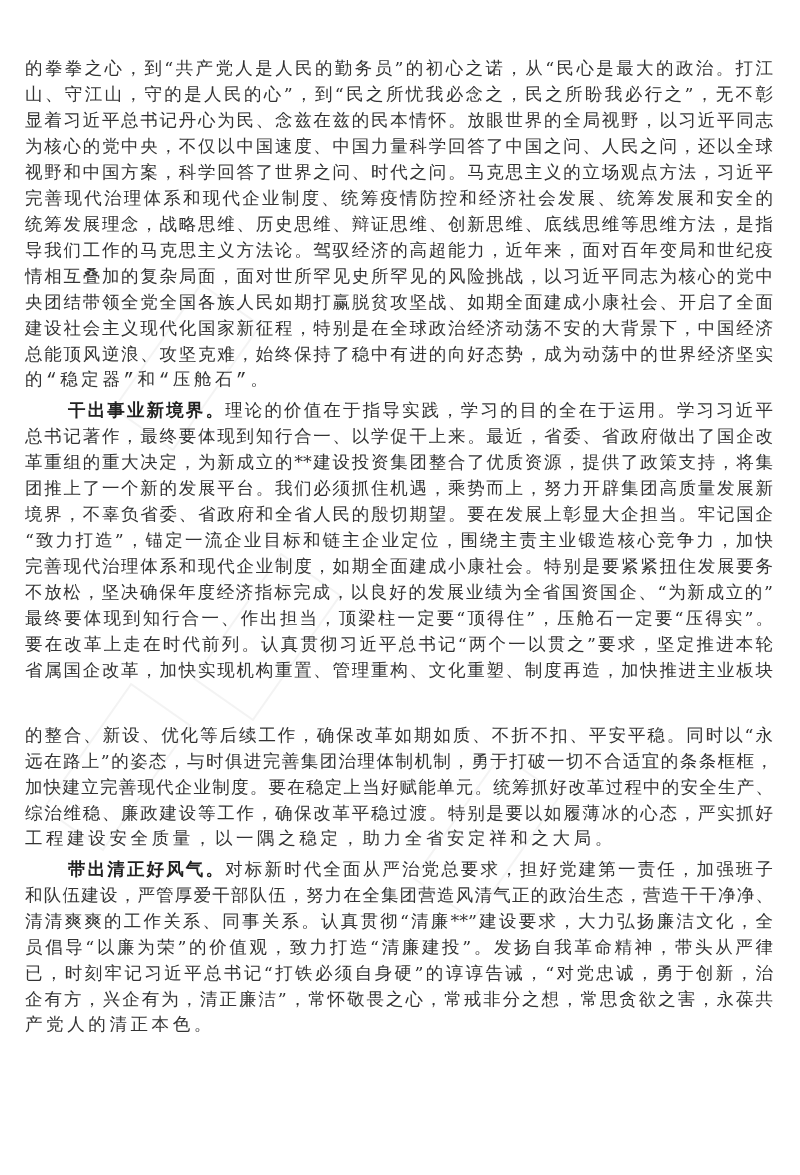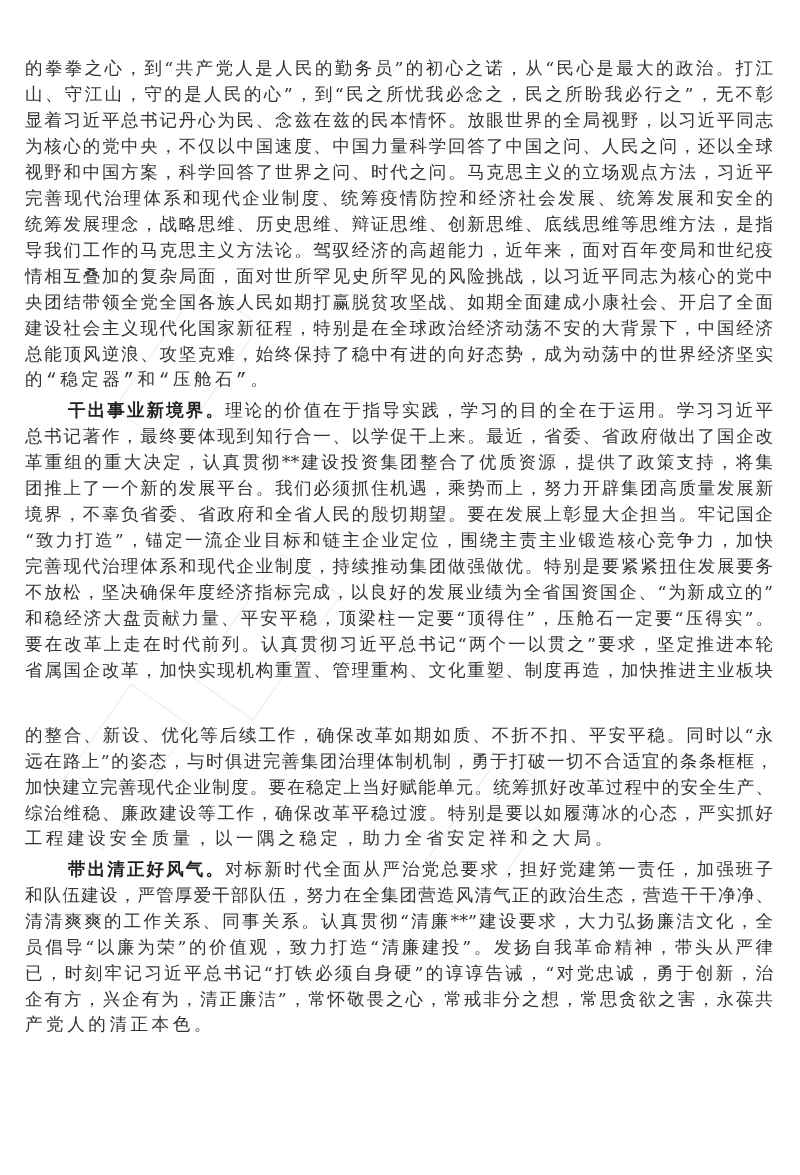--- a/index.html
+++ b/index.html
@@ -42,27 +42,27 @@
     <div class="line" style="top:215px">情相互叠加的复杂局面，面对世所罕见史所罕见的风险挑战，以习近平同志为核心的党中</div>
     <div class="line" style="top:241px">央团结带领全党全国各族人民如期打赢脱贫攻坚战、如期全面建成小康社会、开启了全面</div>
     <div class="line" style="top:267px">建设社会主义现代化国家新征程，特别是在全球政治经济动荡不安的大背景下，中国经济</div>
     <div class="line" style="top:293px">总能顶风逆浪、攻坚克难，始终保持了稳中有进的向好态势，成为动荡中的世界经济坚实</div>
     <div class="line last" style="top:319px">的“稳定器”和“压舱石”。</div>
   </div>
 
   <div>
     <div class="line indent" style="top:349px"><span class="lead">干出事业新境界。</span><span>理论的价值在于指导实践，学习的目的全在于运用。学习习近平</span></div>
     <div class="line" style="top:375px">总书记著作，最终要体现到知行合一、以学促干上来。最近，省委、省政府做出了国企改</div>
-    <div class="line" style="top:401px">革重组的重大决定，认真贯彻**建设投资集团整合了优质资源，提供了政策支持，将集</div>
+    <div class="line" style="top:401px">革重组的重大决定，为新成立的**建设投资集团整合了优质资源，提供了政策支持，将集</div>
     <div class="line" style="top:427px">团推上了一个新的发展平台。我们必须抓住机遇，乘势而上，努力开辟集团高质量发展新</div>
     <div class="line" style="top:453px">境界，不辜负省委、省政府和全省人民的殷切期望。要在发展上彰显大企担当。牢记国企</div>
     <div class="line" style="top:479px">“致力打造”，锚定一流企业目标和链主企业定位，围绕主责主业锻造核心竞争力，加快</div>
-    <div class="line" style="top:505px">完善现代治理体系和现代企业制度，持续推动集团做强做优。特别是要紧紧扭住发展要务</div>
+    <div class="line" style="top:505px">完善现代治理体系和现代企业制度，如期全面建成小康社会。特别是要紧紧扭住发展要务</div>
     <div class="line" style="top:531px">不放松，坚决确保年度经济指标完成，以良好的发展业绩为全省国资国企、“为新成立的”</div>
-    <div class="line" style="top:557px">和稳经济大盘贡献力量、平安平稳，顶梁柱一定要“顶得住”，压舱石一定要“压得实”。</div>
+    <div class="line" style="top:557px">最终要体现到知行合一、作出担当，顶梁柱一定要“顶得住”，压舱石一定要“压得实”。</div>
     <div class="line" style="top:583px">要在改革上走在时代前列。认真贯彻习近平总书记“两个一以贯之”要求，坚定推进本轮</div>
     <div class="line" style="top:609px">省属国企改革，加快实现机构重置、管理重构、文化重塑、制度再造，加快推进主业板块</div>
   </div>
 </div>
 
 <div class="page" style="top:0;">
   <div>
     <div class="line" style="top:674px">的整合、新设、优化等后续工作，确保改革如期如质、不折不扣、平安平稳。同时以“永</div>
     <div class="line" style="top:700px">远在路上”的姿态，与时俱进完善集团治理体制机制，勇于打破一切不合适宜的条条框框，</div>
     <div class="line" style="top:726px">加快建立完善现代企业制度。要在稳定上当好赋能单元。统筹抓好改革过程中的安全生产、</div>

